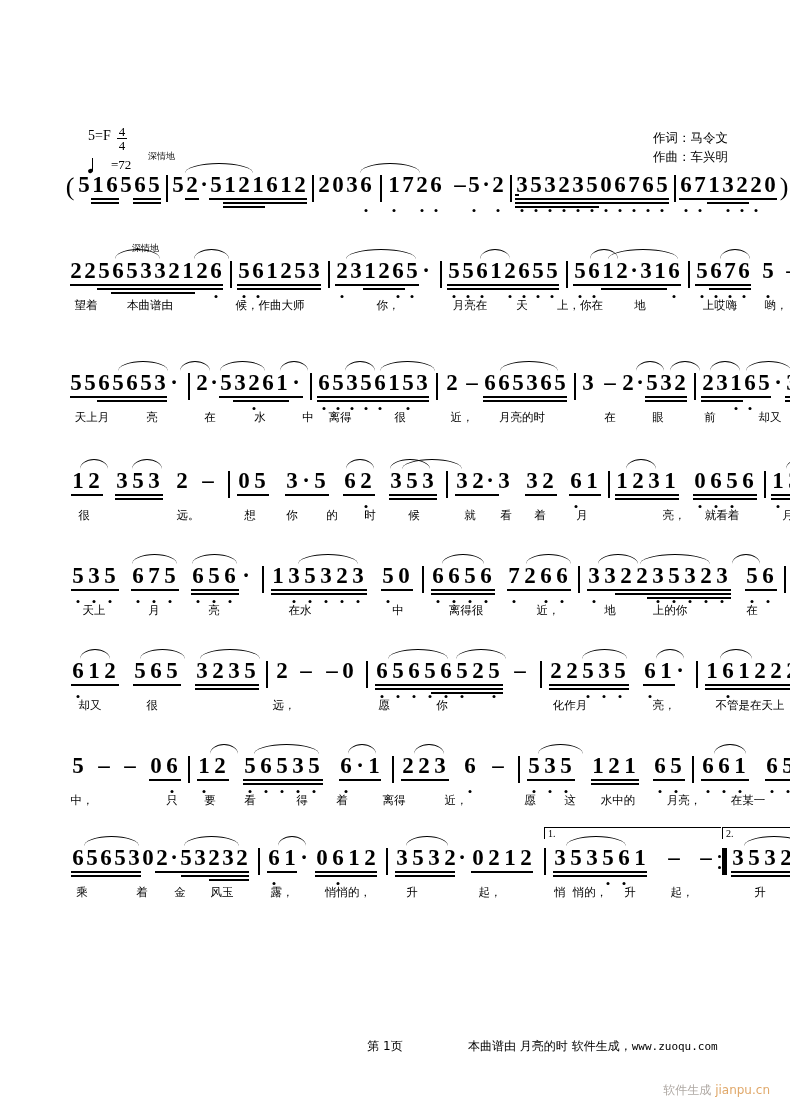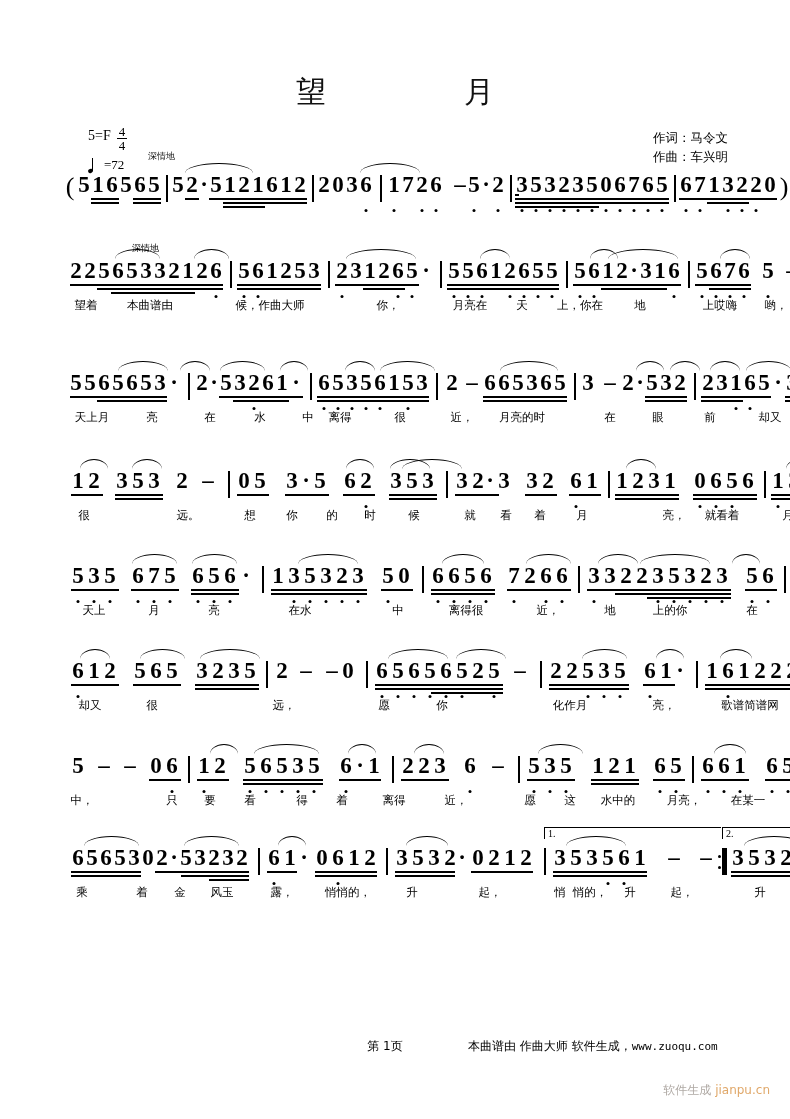--- a/index.html
+++ b/index.html
@@ -58,21 +58,21 @@
     top: -3px;
   }
   .frac .num { display: block; padding: 0 2px; }
   .frac .den { display: block; border-top: 1.3px solid #000; padding: 0 2px; }
   .tempo {
     margin-top: 2px;
     font-size: 13px;
     white-space: nowrap;
     display: flex;
     align-items: center;
-    gap: 7px;
+    gap: 14px;
   }
   .quarter-note {
     display: inline-block;
     position: relative;
     width: 9px;
     height: 15px;
   }
   .quarter-note::before {
     content: "";
     position: absolute;
@@ -261,21 +261,20 @@
     font-style: italic;
     color: #f2e7dc;
     letter-spacing: 1px;
   }
 </style>
 </head>
 <body>
 
 <div class="sheet">
 
-  <div class="title">望　　月</div>
 
   <div class="keymeta">
     <div class="keyline">
       <span>5=F</span>
       <span class="frac">
         <span class="num">4</span>
         <span class="den">4</span>
       </span>
     </div>
     <div class="tempo">
@@ -879,21 +878,21 @@
         <div class="slur" style="left: 650px; width: 32px; top: -9px;"></div>
       </div>
     <div class="lyrics-row">
         <span class="ly" style="left: 20px;">却又</span>
         <span class="ly" style="left: 82px;">很</span>
         <span class="ly" style="left: 214px;">远，</span>
         <span class="ly" style="left: 314px;">愿</span>
         <span class="ly" style="left: 372px;">你</span>
         <span class="ly" style="left: 500px;">化作月</span>
         <span class="ly" style="left: 594px;">亮，</span>
-        <span class="ly" style="left: 680px;">歌谱简谱网</span>
+        <span class="ly" style="left: 680px;">不管是在天上</span>
       </div>
   </div>
 
   <div class="system" id="sys6" style="top:753px;">
     <div class="notes-row">
         <span class="tok " style="left: 8px;">5</span>
         <span class="tok " style="left: 34px;">–</span>
         <span class="tok " style="left: 60px;">–</span>
         <span class="tok " style="left: 86px;">0</span>
         <span class="tok " style="left: 102px;">6</span>
@@ -1082,21 +1081,21 @@
         <span class="ly" style="left: 520px;">悄的，</span>
         <span class="ly" style="left: 560px;">升</span>
         <span class="ly" style="left: 612px;">起，</span>
         <span class="ly" style="left: 690px;">升</span>
       </div>
   </div>
 
   <div class="footer">
     <span class="page-no">第 1页</span>
     <span class="gen">
-      <span>本曲谱由  作曲大师  软件生成，</span><span class="url">www.zuoqu.com</span>
+      <span>本曲谱由  月亮的时  软件生成，</span><span class="url">www.zuoqu.com</span>
     </span>
   </div>
 
   <div class="watermark">
     <span class="cn">软件生成</span>
     <span class="en">jianpu.cn</span>
   </div>
 
 </div>
 

